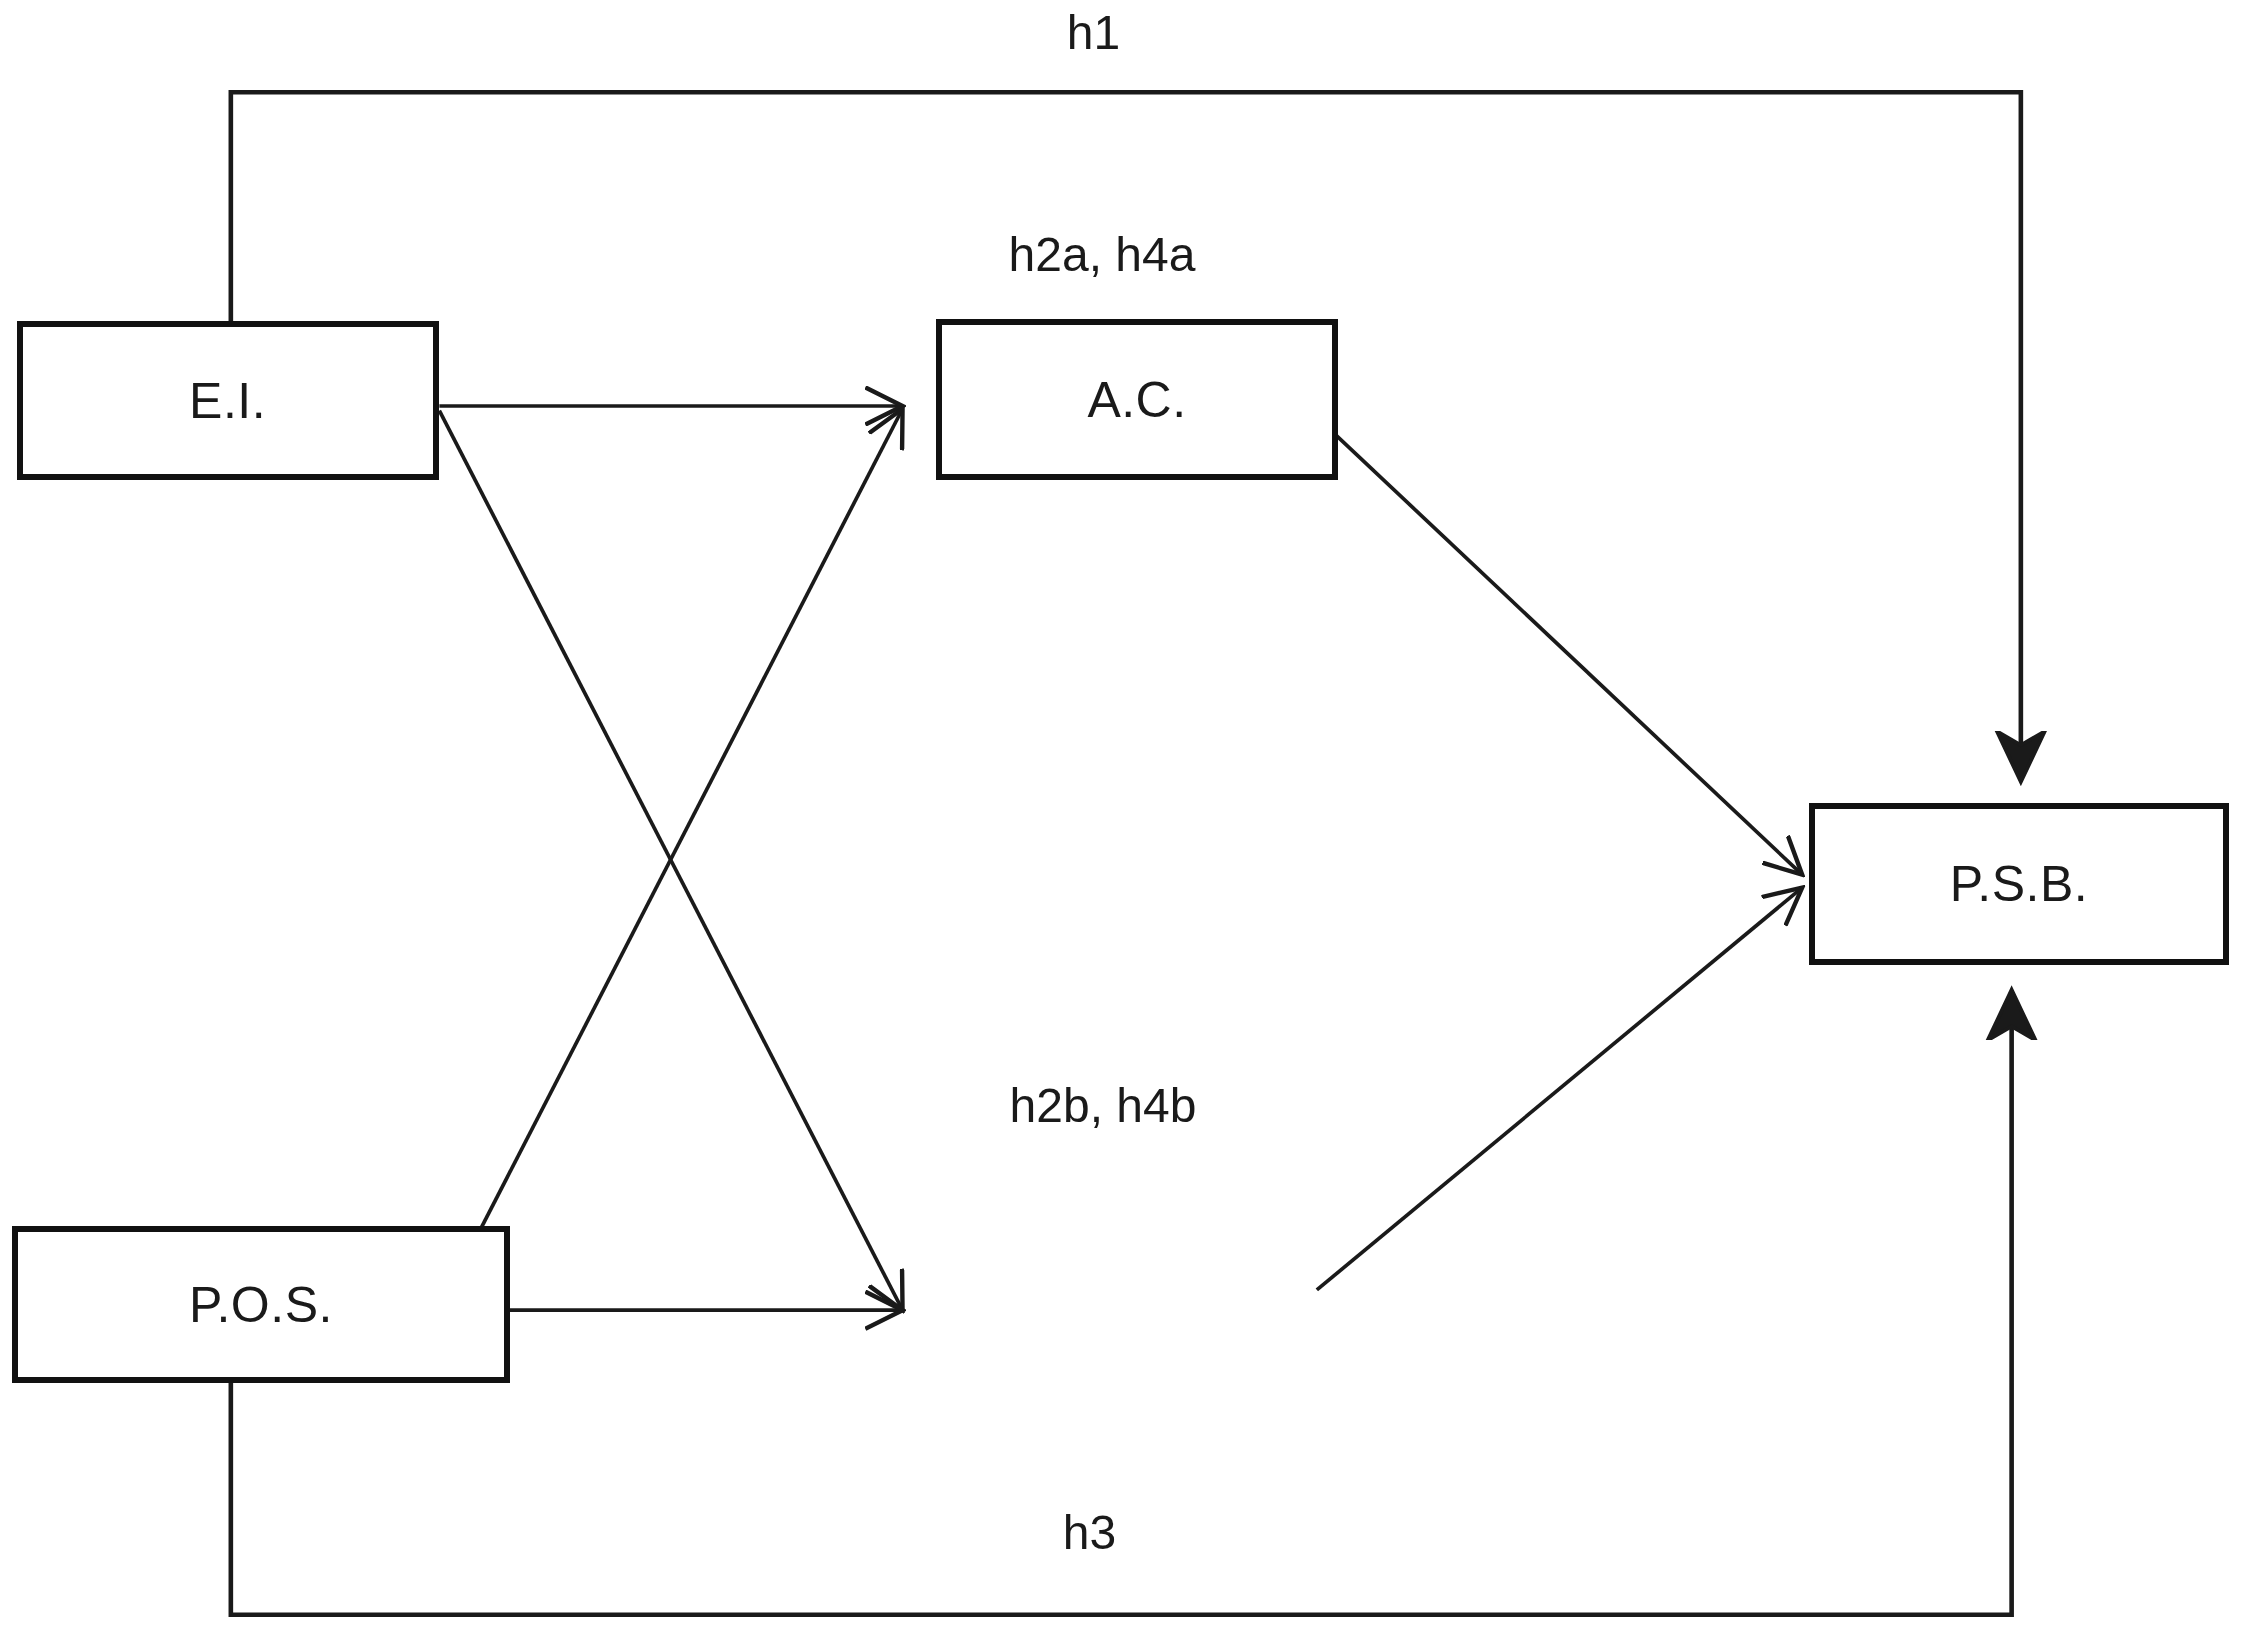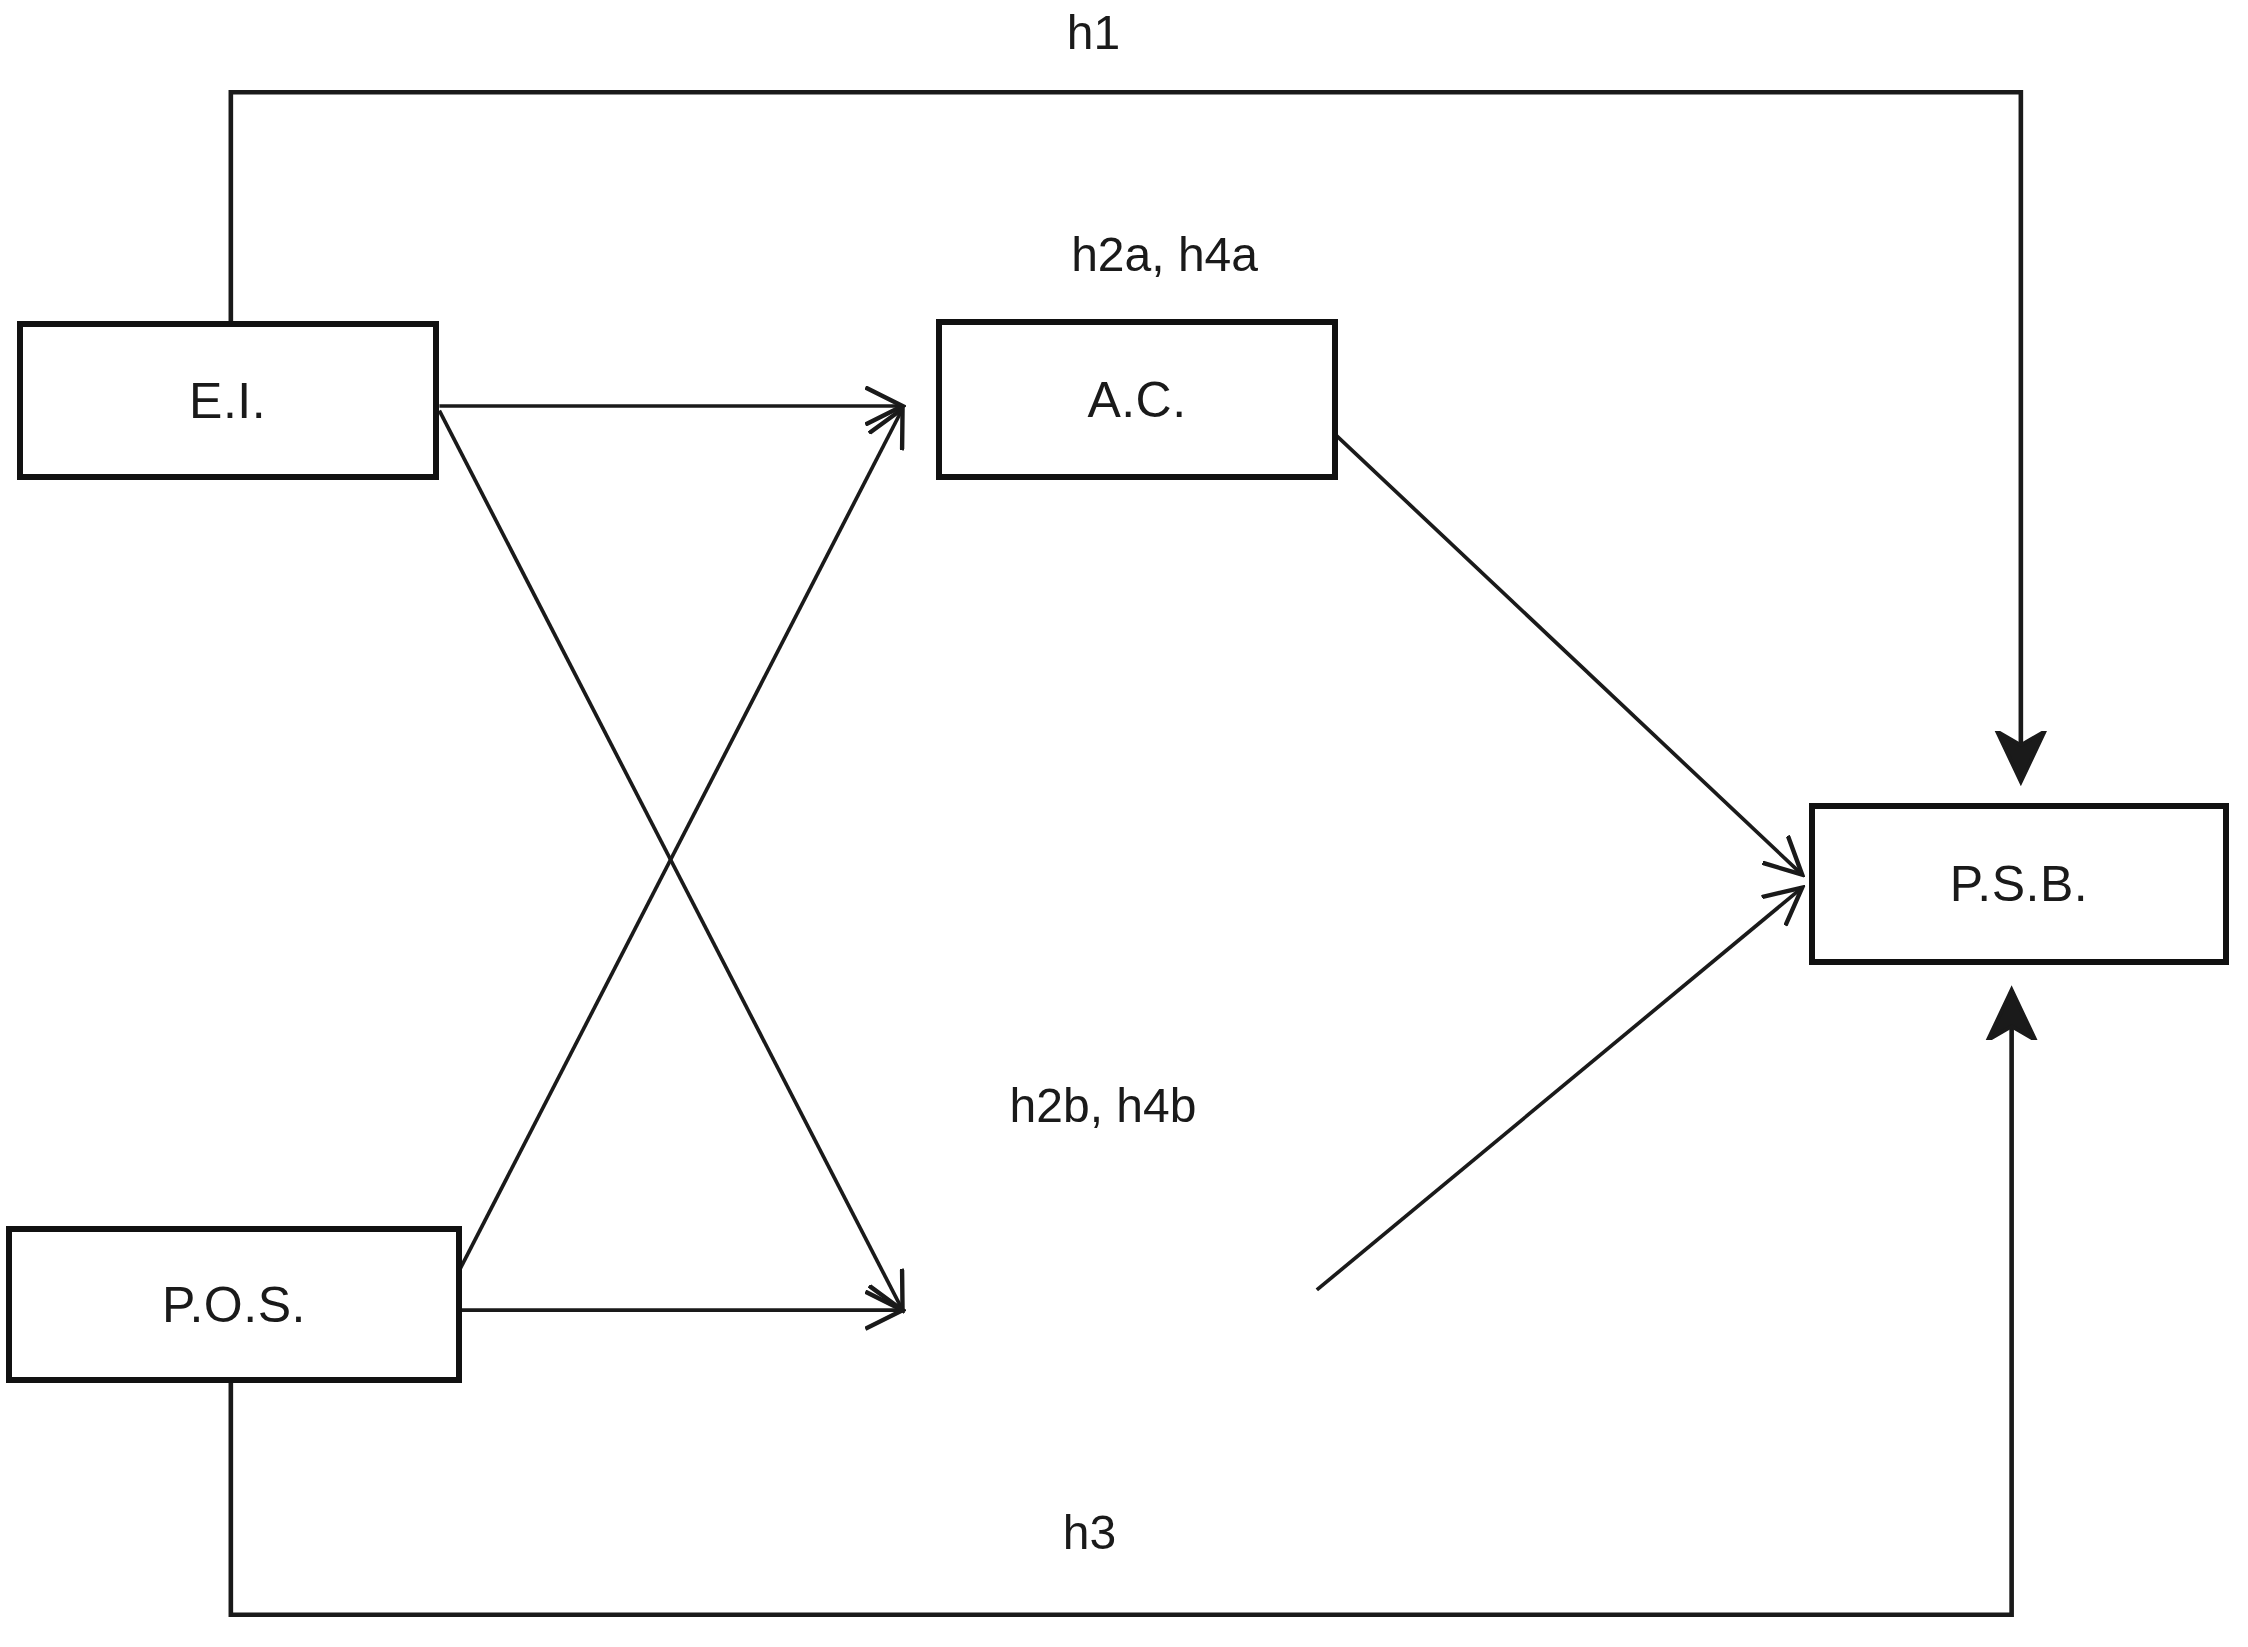--- a/index.html
+++ b/index.html
@@ -46,26 +46,26 @@
     color: #1a1a1a;
     font-weight: 400;
     white-space: nowrap;
     text-align: center;
     z-index: 6;
     line-height: 1;
   }
   
   #node-ei   { left: 16.6px;   top: 321px;  width: 422px; height: 159px; }
   #node-ac   { left: 936px;  top: 319px;  width: 402px; height: 161px; }
-  #node-pos  { left: 6px;   top: 1226px; width: 456px; height: 157px; }
+  #node-pos  { left: 12px;   top: 1226px; width: 498px; height: 157px; }
   #node-im   { left: 910px;  top: 1227px; width: 402px; height: 159px; }
   #node-psb  { left: 1809px; top: 803px;  width: 420px; height: 162px; }
   
   #label-h1  { left: 978px; top: 9px;    width: 231px; }
-  #label-h2a { left: 1018px; top: 231px;  width: 240px; text-align: right; }
+  #label-h2a { left: 982px; top: 231px;  width: 240px; }
   #label-h2b { left: 983px; top: 1082px; width: 240px; }
   #label-h3  { left: 974px; top: 1509px; width: 231px; }
 </style>
 </head>
 <body>
 
 <div id="canvas">
 
   <svg id="diagram-svg" viewBox="0 0 2436 1785" xmlns="http://www.w3.org/2000/svg">
     <defs>

